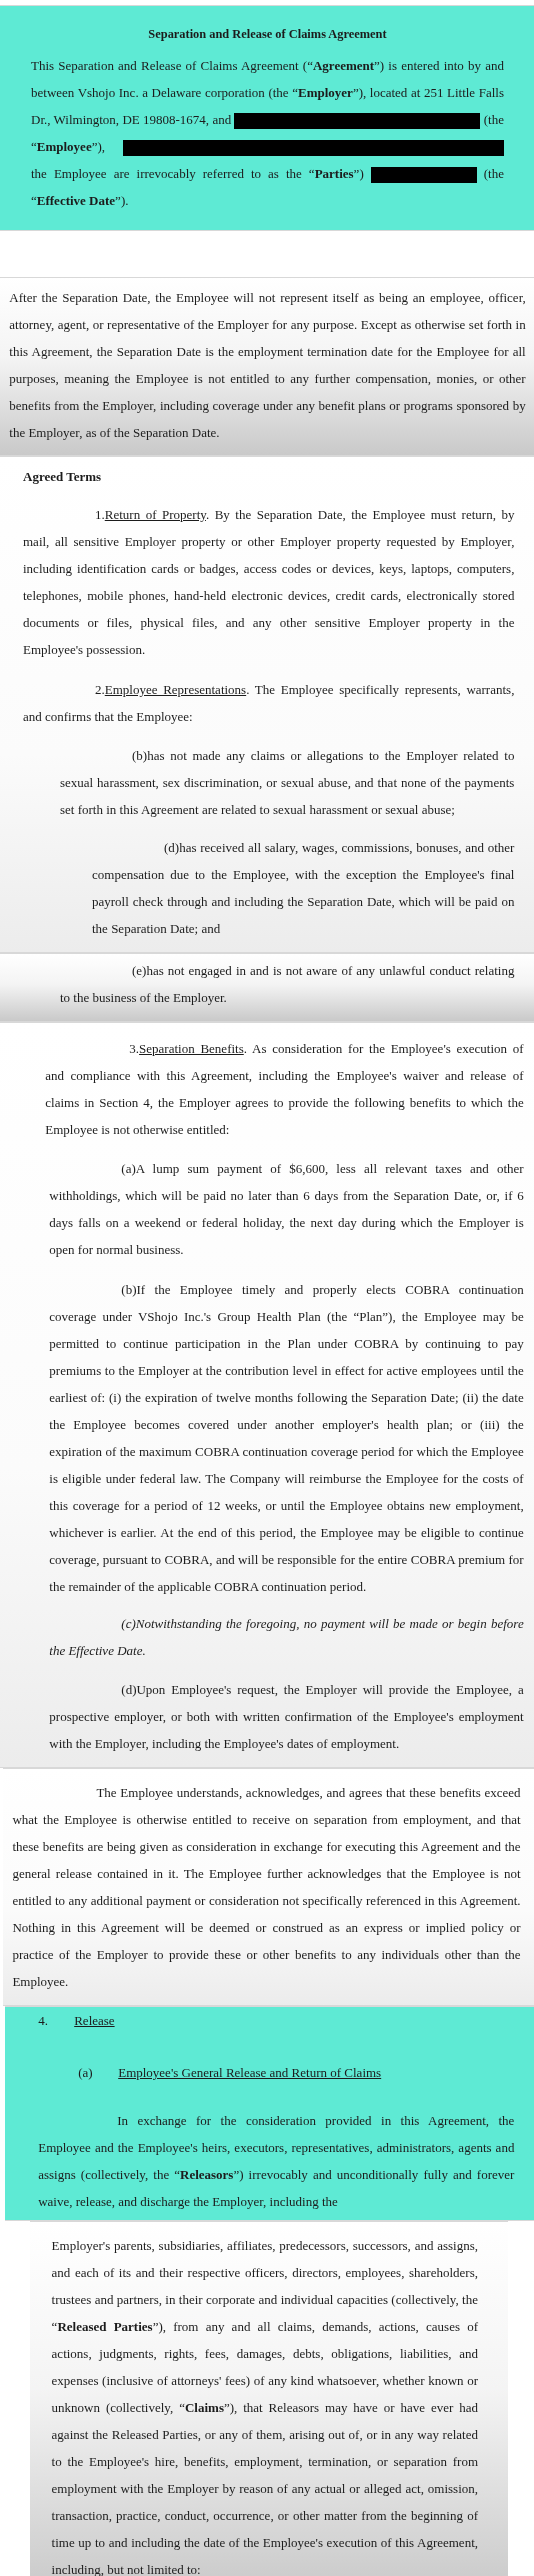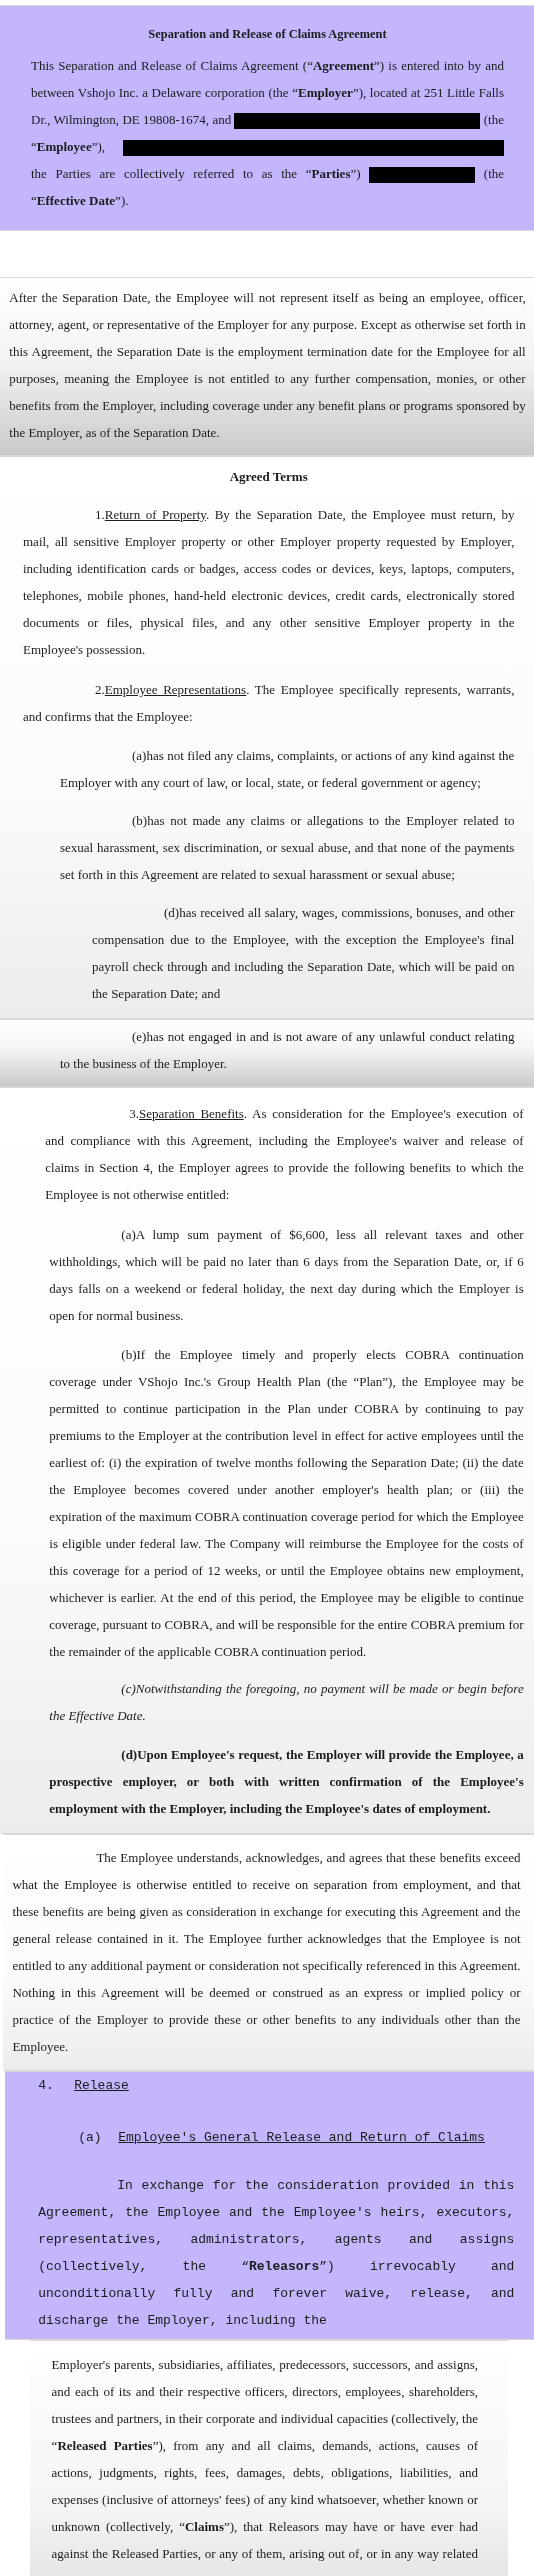--- a/index.html
+++ b/index.html
@@ -2,90 +2,89 @@
 <html style="font-size:8.2px"><head>
 <meta charset="utf-8">
 <style>
   html, body { margin: 0; padding: 0; background: #ffffff; }
   body { width: 535px; font-family: "Liberation Serif", "DejaVu Serif", serif; color: #1c1c1c; }
   .panel {
     position: relative;
     box-sizing: border-box;
     border-top: 0.5px solid #d8d8d8;
     border-bottom: 0.5px solid #d8d8d8;
-    background: #c4b5fd;
+    background: #5eead4;
     overflow: hidden;
   }
   .panel.gray { background: linear-gradient(to bottom, #ffffff 0%, #f4f4f4 45%, #c9c9c9 100%); }
   .panel.light { background: linear-gradient(to bottom, #ffffff 0%, #fbfbfb 60%, #ececec 100%); }
   .txt { font-size: 13px; line-height: 27px; text-align: justify; }
   .title { text-align: center; font-weight: bold; font-size: 12.4px; padding: 20.6px 0 10.3px; }
-  .center-b { text-align: center; font-weight: bold; font-size: 13px; padding: 12.4px 0 5.2px; }
+  .center-b { font-weight: bold; font-size: 13px; padding: 12.4px 0 5.2px; }
   .num { display: inline-block; min-width: 36px; }
   .lbl { display: inline-block; min-width: 25px; }
   u { text-decoration: underline; }
   .redact { display: inline-block; background: #000; height: 15.5px; vertical-align: middle; }
   .para { margin: 0; }
 </style>
 </head>
 <body>
 
 <div class="panel" style="padding:0 31px 15.5px; margin:5.2px 0 0;">
   <div class="title">Separation and Release of Claims Agreement</div>
   <p class="txt para">
     <span>This Separation and Release of Claims Agreement (“</span><b>Agreement</b><span>”) is entered into by and between Vshojo Inc. a Delaware corporation (the “</span><b>Employer</b><span>”), located at 251 Little Falls Dr., Wilmington, DE 19808-1674, and</span>
     <span class="redact" style="width:246px"></span>
     <span>(the “</span><b>Employee</b><span>”),</span>
     <span class="redact" style="width:381px"></span>
-    <span>the Parties are collectively referred to as the “</span><b>Parties</b><span>”)</span>
+    <span>the Employee are irrevocably referred to as the “</span><b>Parties</b><span>”)</span>
     <span class="redact" style="width:106px"></span>
     <span>(the “</span><b>Effective Date</b><span>”).</span>
   </p>
 </div>
 
 <div style="height:46px"></div>
 
 <div class="panel gray" style="padding:6.2px 9.3px 9.3px;">
   <p class="txt para">After the Separation Date, the Employee will not represent itself as being an employee, officer, attorney, agent, or representative of the Employer for any purpose. Except as otherwise set forth in this Agreement, the Separation Date is the employment termination date for the Employee for all purposes, meaning the Employee is not entitled to any further compensation, monies, or other benefits from the Employer, including coverage under any benefit plans or programs sponsored by the Employer, as of the Separation Date.</p>
 </div>
 
 <div class="panel light" style="padding:0 20.6px 10.3px 23px;">
   <div class="center-b">Agreed Terms</div>
   <p class="txt para" style="text-indent:36px; margin-top:10.3px;">
     <span class="num">1.</span><u>Return of Property</u><span>. By the Separation Date, the Employee must return, by mail, all sensitive Employer property or other Employer property requested by Employer, including identification cards or badges, access codes or devices, keys, laptops, computers, telephones, mobile phones, hand-held electronic devices, credit cards, electronically stored documents or files, physical files, and any other sensitive Employer property in the Employee's possession.</span>
   </p>
   <p class="txt para" style="text-indent:36px; margin-top:13.4px;">
     <span class="num">2.</span><u>Employee Representations</u><span>. The Employee specifically represents, warrants, and confirms that the Employee:</span>
   </p>
   <div style="padding-left:37px;">
-    <p class="txt para" style="text-indent:36px; margin-top:11.3px;"><span class="num">(a)</span><span>has not filed any claims, complaints, or actions of any kind against the Employer with any court of law, or local, state, or federal government or agency;</span></p>
     <p class="txt para" style="text-indent:36px; margin-top:11.3px;"><span class="num">(b)</span><span>has not made any claims or allegations to the Employer related to sexual harassment, sex discrimination, or sexual abuse, and that none of the payments set forth in this Agreement are related to sexual harassment or sexual abuse;</span></p>
     <p class="txt para" style="text-indent:36px; margin-top:11.3px;margin-left:32px;"><span class="num">(d)</span><span>has received all salary, wages, commissions, bonuses, and other compensation due to the Employee, with the exception the Employee's final payroll check through and including the Separation Date, which will be paid on the Separation Date; and</span></p>
   </div>
 </div>
 <div class="panel gray" style="padding:3.1px 20.6px 9.3px 60px;">
   <p class="txt para" style="text-indent:36px;"><span class="num">(e)</span><span>has not engaged in and is not aware of any unlawful conduct relating to the business of the Employer.</span></p>
 </div>
 
 <div class="panel light" style="padding:12.4px 11.3px 10.3px 9.3px;">
   <p class="txt para" style="text-indent:42px;margin-left:36px;">
     <span class="num">3.</span><u>Separation Benefits</u><span>. As consideration for the Employee's execution of and compliance with this Agreement, including the Employee's waiver and release of claims in Section 4, the Employer agrees to provide the following benefits to which the Employee is not otherwise entitled:</span>
   </p>
   <div style="padding-left:40px;">
     <p class="txt para" style="text-indent:36px; margin-top:12.4px;"><span class="lbl">(a)</span><span>A lump sum payment of $6,600, less all relevant taxes and other withholdings, which will be paid no later than 6 days from the Separation Date, or, if 6 days falls on a weekend or federal holiday, the next day during which the Employer is open for normal business.</span></p>
     <p class="txt para" style="text-indent:36px; margin-top:12.4px;"><span class="lbl">(b)</span><span>If the Employee timely and properly elects COBRA continuation coverage under VShojo Inc.'s Group Health Plan (the “Plan”), the Employee may be permitted to continue participation in the Plan under COBRA by continuing to pay premiums to the Employer at the contribution level in effect for active employees until the earliest of: (i) the expiration of twelve months following the Separation Date; (ii) the date the Employee becomes covered under another employer's health plan; or (iii) the expiration of the maximum COBRA continuation coverage period for which the Employee is eligible under federal law. The Company will reimburse the Employee for the costs of this coverage for a period of 12 weeks, or until the Employee obtains new employment, whichever is earlier. At the end of this period, the Employee may be eligible to continue coverage, pursuant to COBRA, and will be responsible for the entire COBRA premium for the remainder of the applicable COBRA continuation period.</span></p>
     <p class="txt para" style="text-indent:36px; margin-top:10px;font-style:italic;"><span class="lbl">(c)</span><span>Notwithstanding the foregoing, no payment will be made or begin before the Effective Date.</span></p>
-    <p class="txt para" style="text-indent:36px; margin-top:12.4px;font-weight:bold;"><span class="lbl">(d)</span><span>Upon Employee's request, the Employer will provide the Employee, a prospective employer, or both with written confirmation of the Employee's employment with the Employer, including the Employee's dates of employment.</span></p>
+    <p class="txt para" style="text-indent:36px; margin-top:12.4px;"><span class="lbl">(d)</span><span>Upon Employee's request, the Employer will provide the Employee, a prospective employer, or both with written confirmation of the Employee's employment with the Employer, including the Employee's dates of employment.</span></p>
   </div>
 </div>
 <div class="panel light" style="padding:9.3px 14.4px 10.3px 9.3px; margin-left:3.1px;">
   <p class="txt para" style="text-indent:84px;">The Employee understands, acknowledges, and agrees that these benefits exceed what the Employee is otherwise entitled to receive on separation from employment, and that these benefits are being given as consideration in exchange for executing this Agreement and the general release contained in it. The Employee further acknowledges that the Employee is not entitled to any additional payment or consideration not specifically referenced in this Agreement. Nothing in this Agreement will be deemed or construed as an express or implied policy or practice of the Employer to provide these or other benefits to any individuals other than the Employee.</p>
 </div>
 
-<div class="panel" style="padding:0 20.6px 5.2px 33px; margin-left:5.2px;font-family:Liberation Mono, monospace;">
+<div class="panel" style="padding:0 20.6px 5.2px 33px; margin-left:5.2px;">
   <p class="txt para">
     <span class="num">4.</span><u>Release</u>
   </p>
   <p class="txt para" style="margin:25px 0 0 40px;">
     <span class="lbl" style="min-width:40px">(a)</span><u>Employee's General Release and Return of Claims</u>
   </p>
   <p class="txt para" style="text-indent:79px; margin-top:20.6px;">
     <span>In exchange for the consideration provided in this Agreement, the Employee and the Employee's heirs, executors, representatives, administrators, agents and assigns (collectively, the “</span><b>Releasors</b><span>”) irrevocably and unconditionally fully and forever waive, release, and discharge the Employer, including the</span>
   </p>
 </div>

